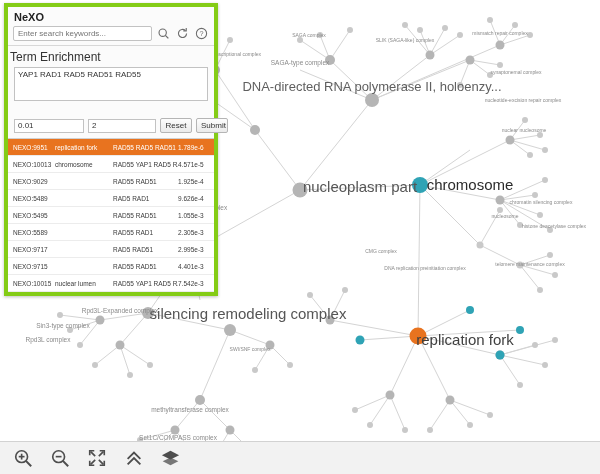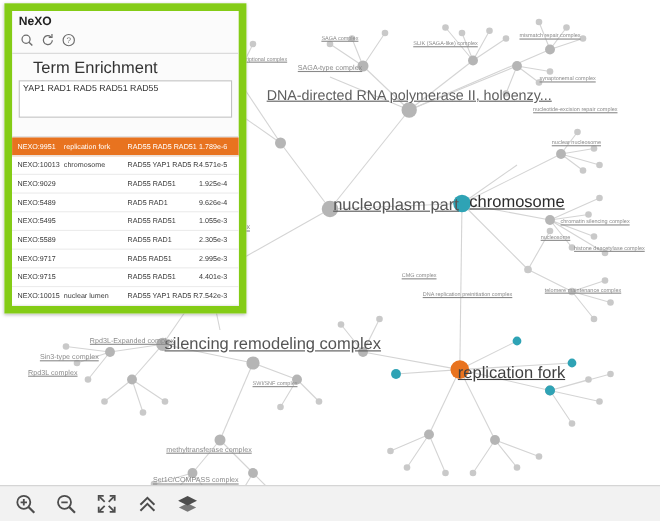--- a/index.html
+++ b/index.html
@@ -23,38 +23,37 @@
     left: 0; top: 0;
     width: 600px;
     height: 474px;
   }
   .net-label {
     position: absolute;
     color: #8a8a8a;
     white-space: nowrap;
     transform: translate(-50%, -50%);
     pointer-events: none;
-    text-decoration: underline;
   }
   .net-label.tiny { font-size: 5px; }
   .net-label.small { font-size: 6.5px; }
   .net-label.med { font-size: 9px; color: #777; }
   .net-label.big { font-size: 13px; color: #5f5f5f; }
   .net-label.huge { font-size: 15px; color: #555; }
   .net-label.orange { color: #3f3f3f; }
   .net-label.teal { color: #2b2b2b; }
 
   
   #panel {
     position: absolute;
     left: 4px;
     top: 3px;
     width: 206px;
     background: #fbfbfb;
-    border: 7px solid #84cc16;
+    border: 4px solid #84cc16;
     box-shadow: 0 1px 3px rgba(0,0,0,0.25);
     font-size: 9px;
     color: #333;
   }
   #panel-title {
     padding: 4px 6px 2px 6px;
     font-size: 11px;
     font-weight: bold;
     color: #222;
   }
@@ -115,22 +114,22 @@
     left: 1.5px; top: 1.5px;
     width: 3px; height: 3px;
     border-radius: 50%;
     background: #444;
   }
   .section-sep {
     border-top: 1px solid #d8d8d8;
     margin: 0;
   }
   #term-enrichment-label {
-    padding: 4px 6px 3px 19px;
-    font-size: 15px;
+    padding: 4px 6px 3px 2px;
+    font-size: 12px;
     color: #333;
   }
   #gene-textarea {
     margin: 0 6px 17px 6px;
     height: 34px;
     border: 1px solid #c2c2c2;
     background: #fff;
     font-size: 8px;
     padding: 2px 3px;
     color: #333;
@@ -414,20 +413,21 @@
         <div class="net-label tiny" style="left: 250px; top: 349px;">SWI/SNF complex</div>
         <div class="net-label small" style="left: 190px; top: 409px;">methyltransferase complex</div>
         <div class="net-label small" style="left: 178px; top: 437px;">Set1C/COMPASS complex</div>
       </div>
   </div>
 
   <div id="panel">
     <div id="panel-title">NeXO</div>
 
     <div class="search-row">
+      <input id="search-input" type="text" placeholder="Enter search keywords..." style="">
       <button class="icon-btn">
         <svg width="13" height="13" viewBox="0 0 16 16">
             <circle cx="7" cy="7" r="4.5" fill="none" stroke="#6d6d6d" stroke-width="1.4"></circle>
             <line x1="10.3" y1="10.3" x2="14" y2="14" stroke="#6d6d6d" stroke-width="1.6"></line>
           </svg>
       </button>
       <button class="icon-btn">
         <svg width="13" height="13" viewBox="0 0 16 16">
             <path d="M13 8a5 5 0 1 1-1.6-3.7" fill="none" stroke="#6d6d6d" stroke-width="1.4"></path>
             <polyline points="12.6,1.2 12.6,4.8 9,4.8" fill="none" stroke="#6d6d6d" stroke-width="1.4"></polyline>
@@ -440,20 +440,26 @@
           </svg>
       </button>
     </div>
 
 
     <div class="section-sep"></div>
 
     <div id="term-enrichment-label">Term Enrichment</div>
     <div id="gene-textarea">YAP1 RAD1 RAD5 RAD51 RAD55</div>
 
+    <div class="controls-row">
+      <input id="pval-input" class="num-input" type="text" value="0.01" style="">
+      <input id="count-input" class="num-input" type="text" value="2" style="">
+      <button class="sm-btn">Reset</button>
+      <button class="sm-btn">Submit</button>
+    </div>
 
     <div id="results">
         <div class="res-row selected">
           <div class="c-id">NEXO:9951</div>
           <div class="c-name">replication fork</div>
           <div class="c-genes">RAD55 RAD5 RAD51 RAD1</div>
           <div class="c-p">1.789e-6</div>
         </div>
         <div class="res-row">
           <div class="c-id">NEXO:10013</div>

